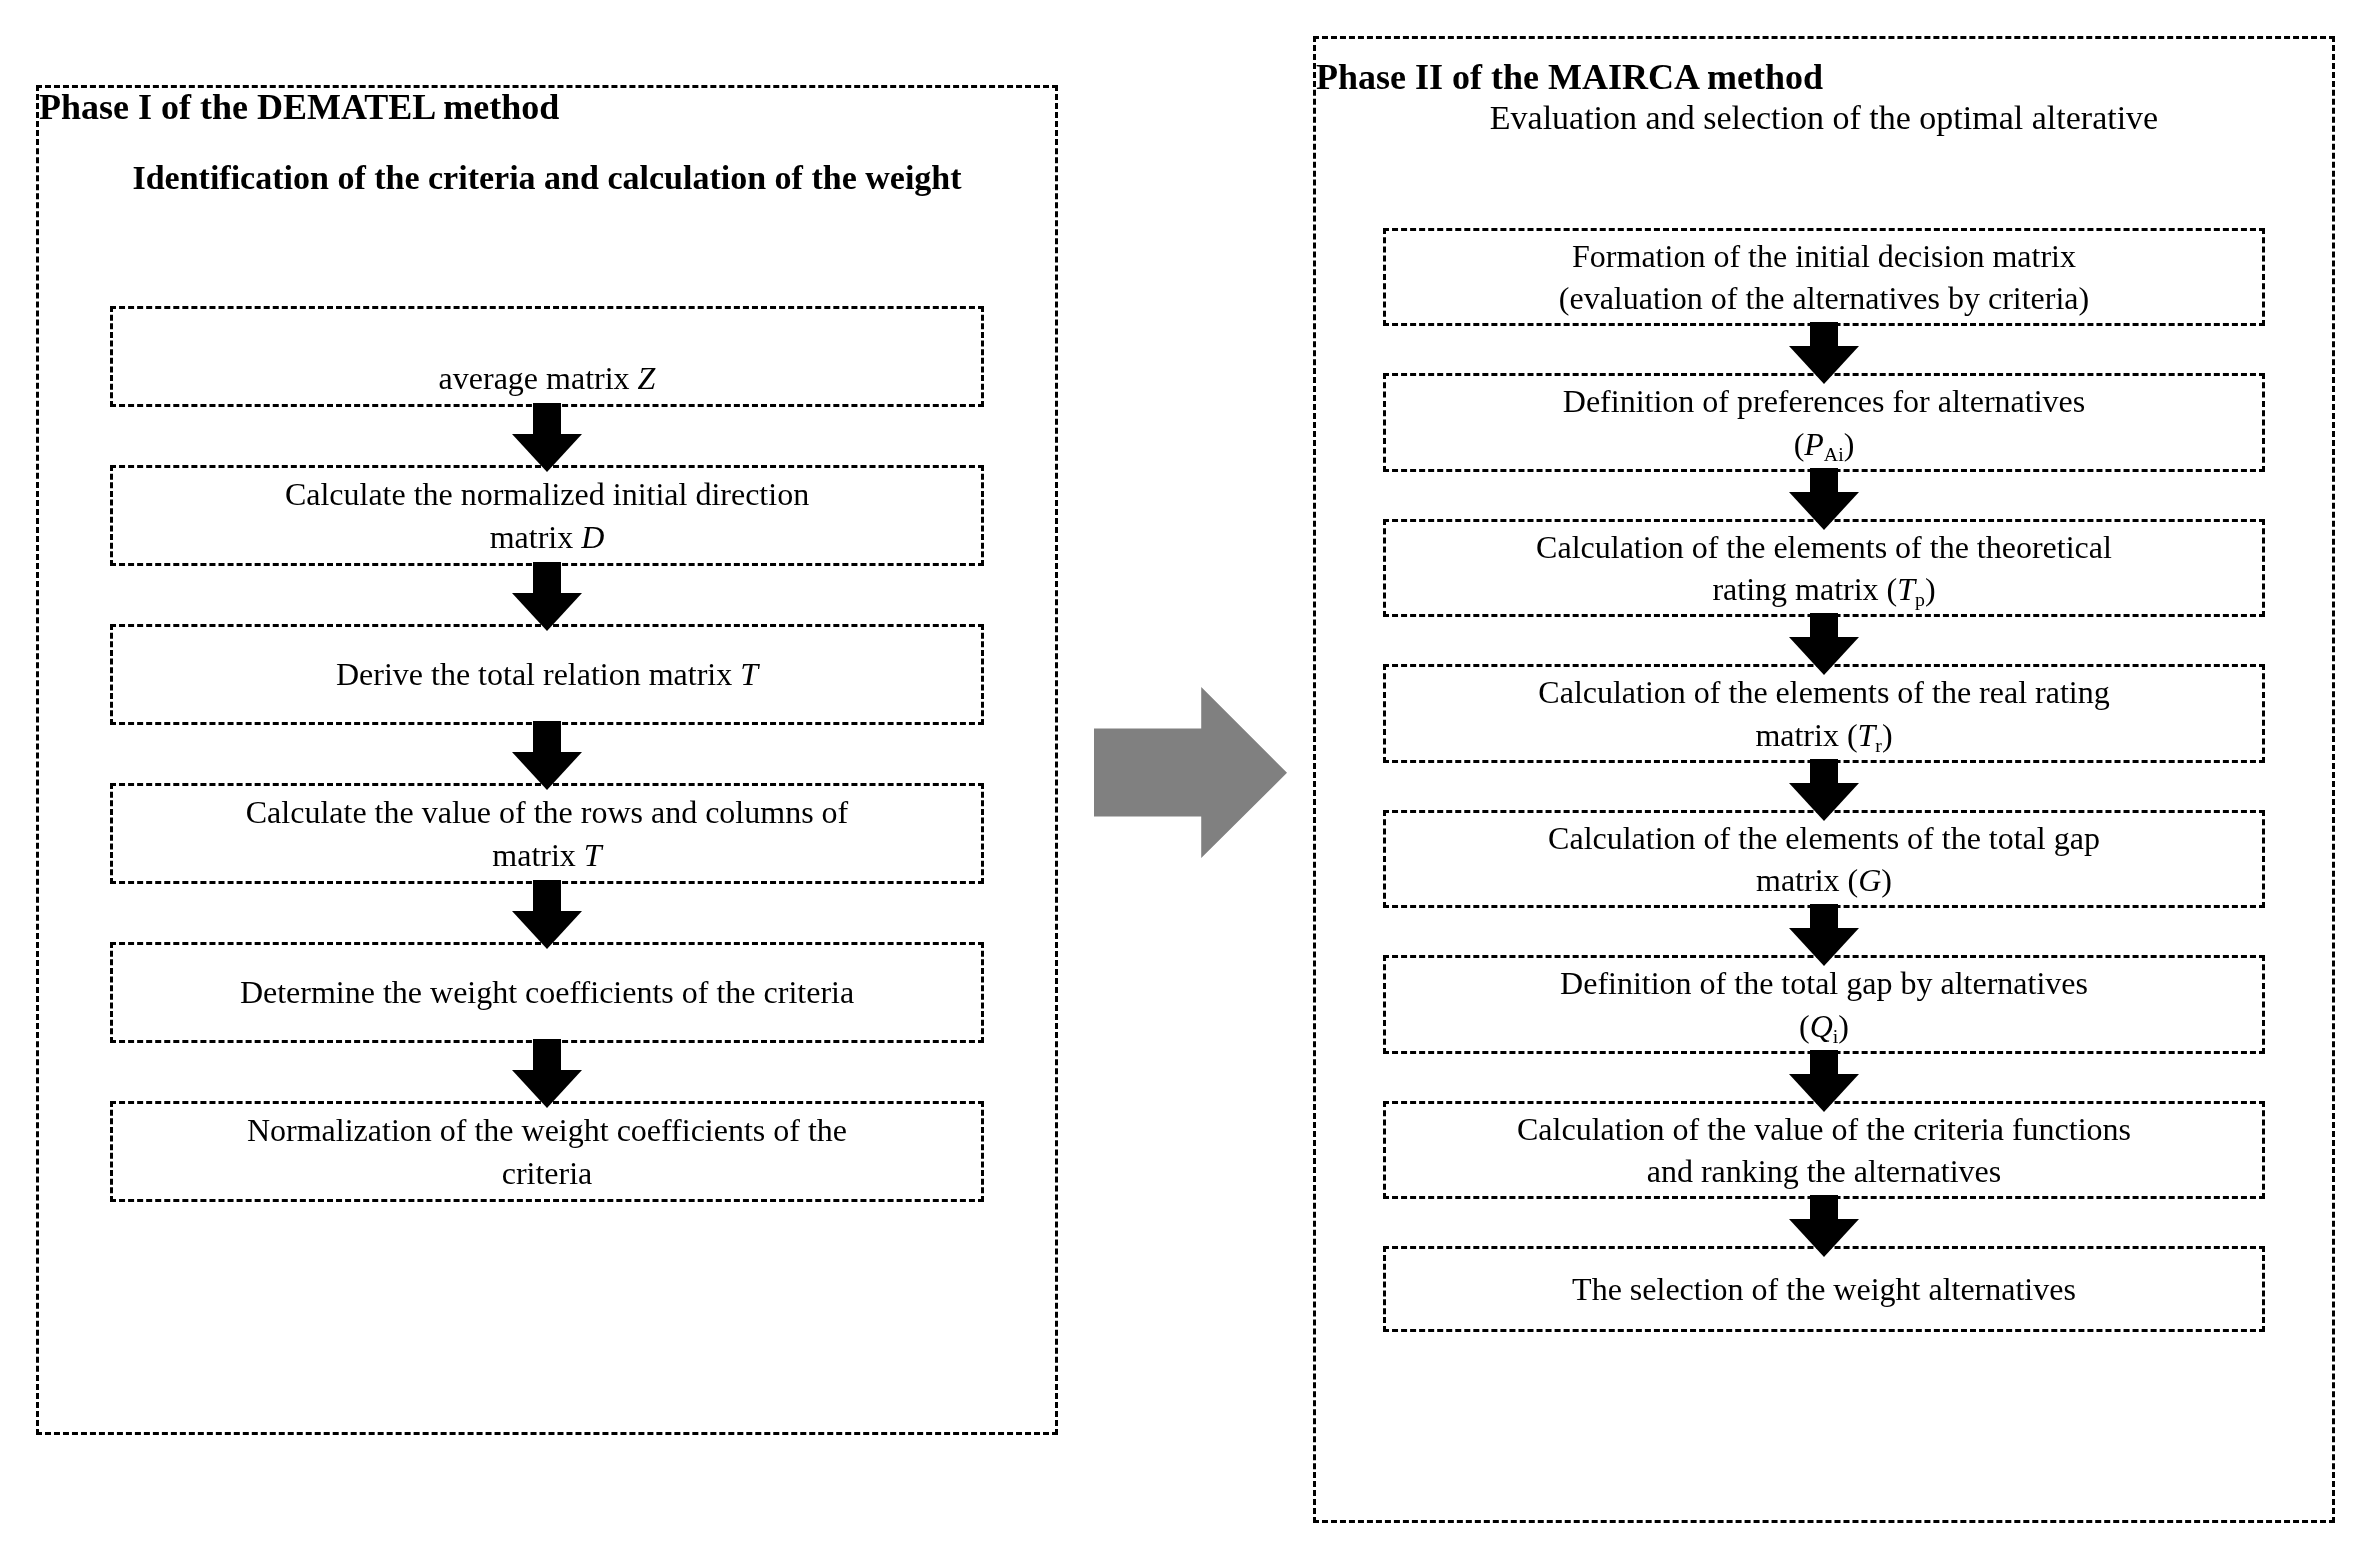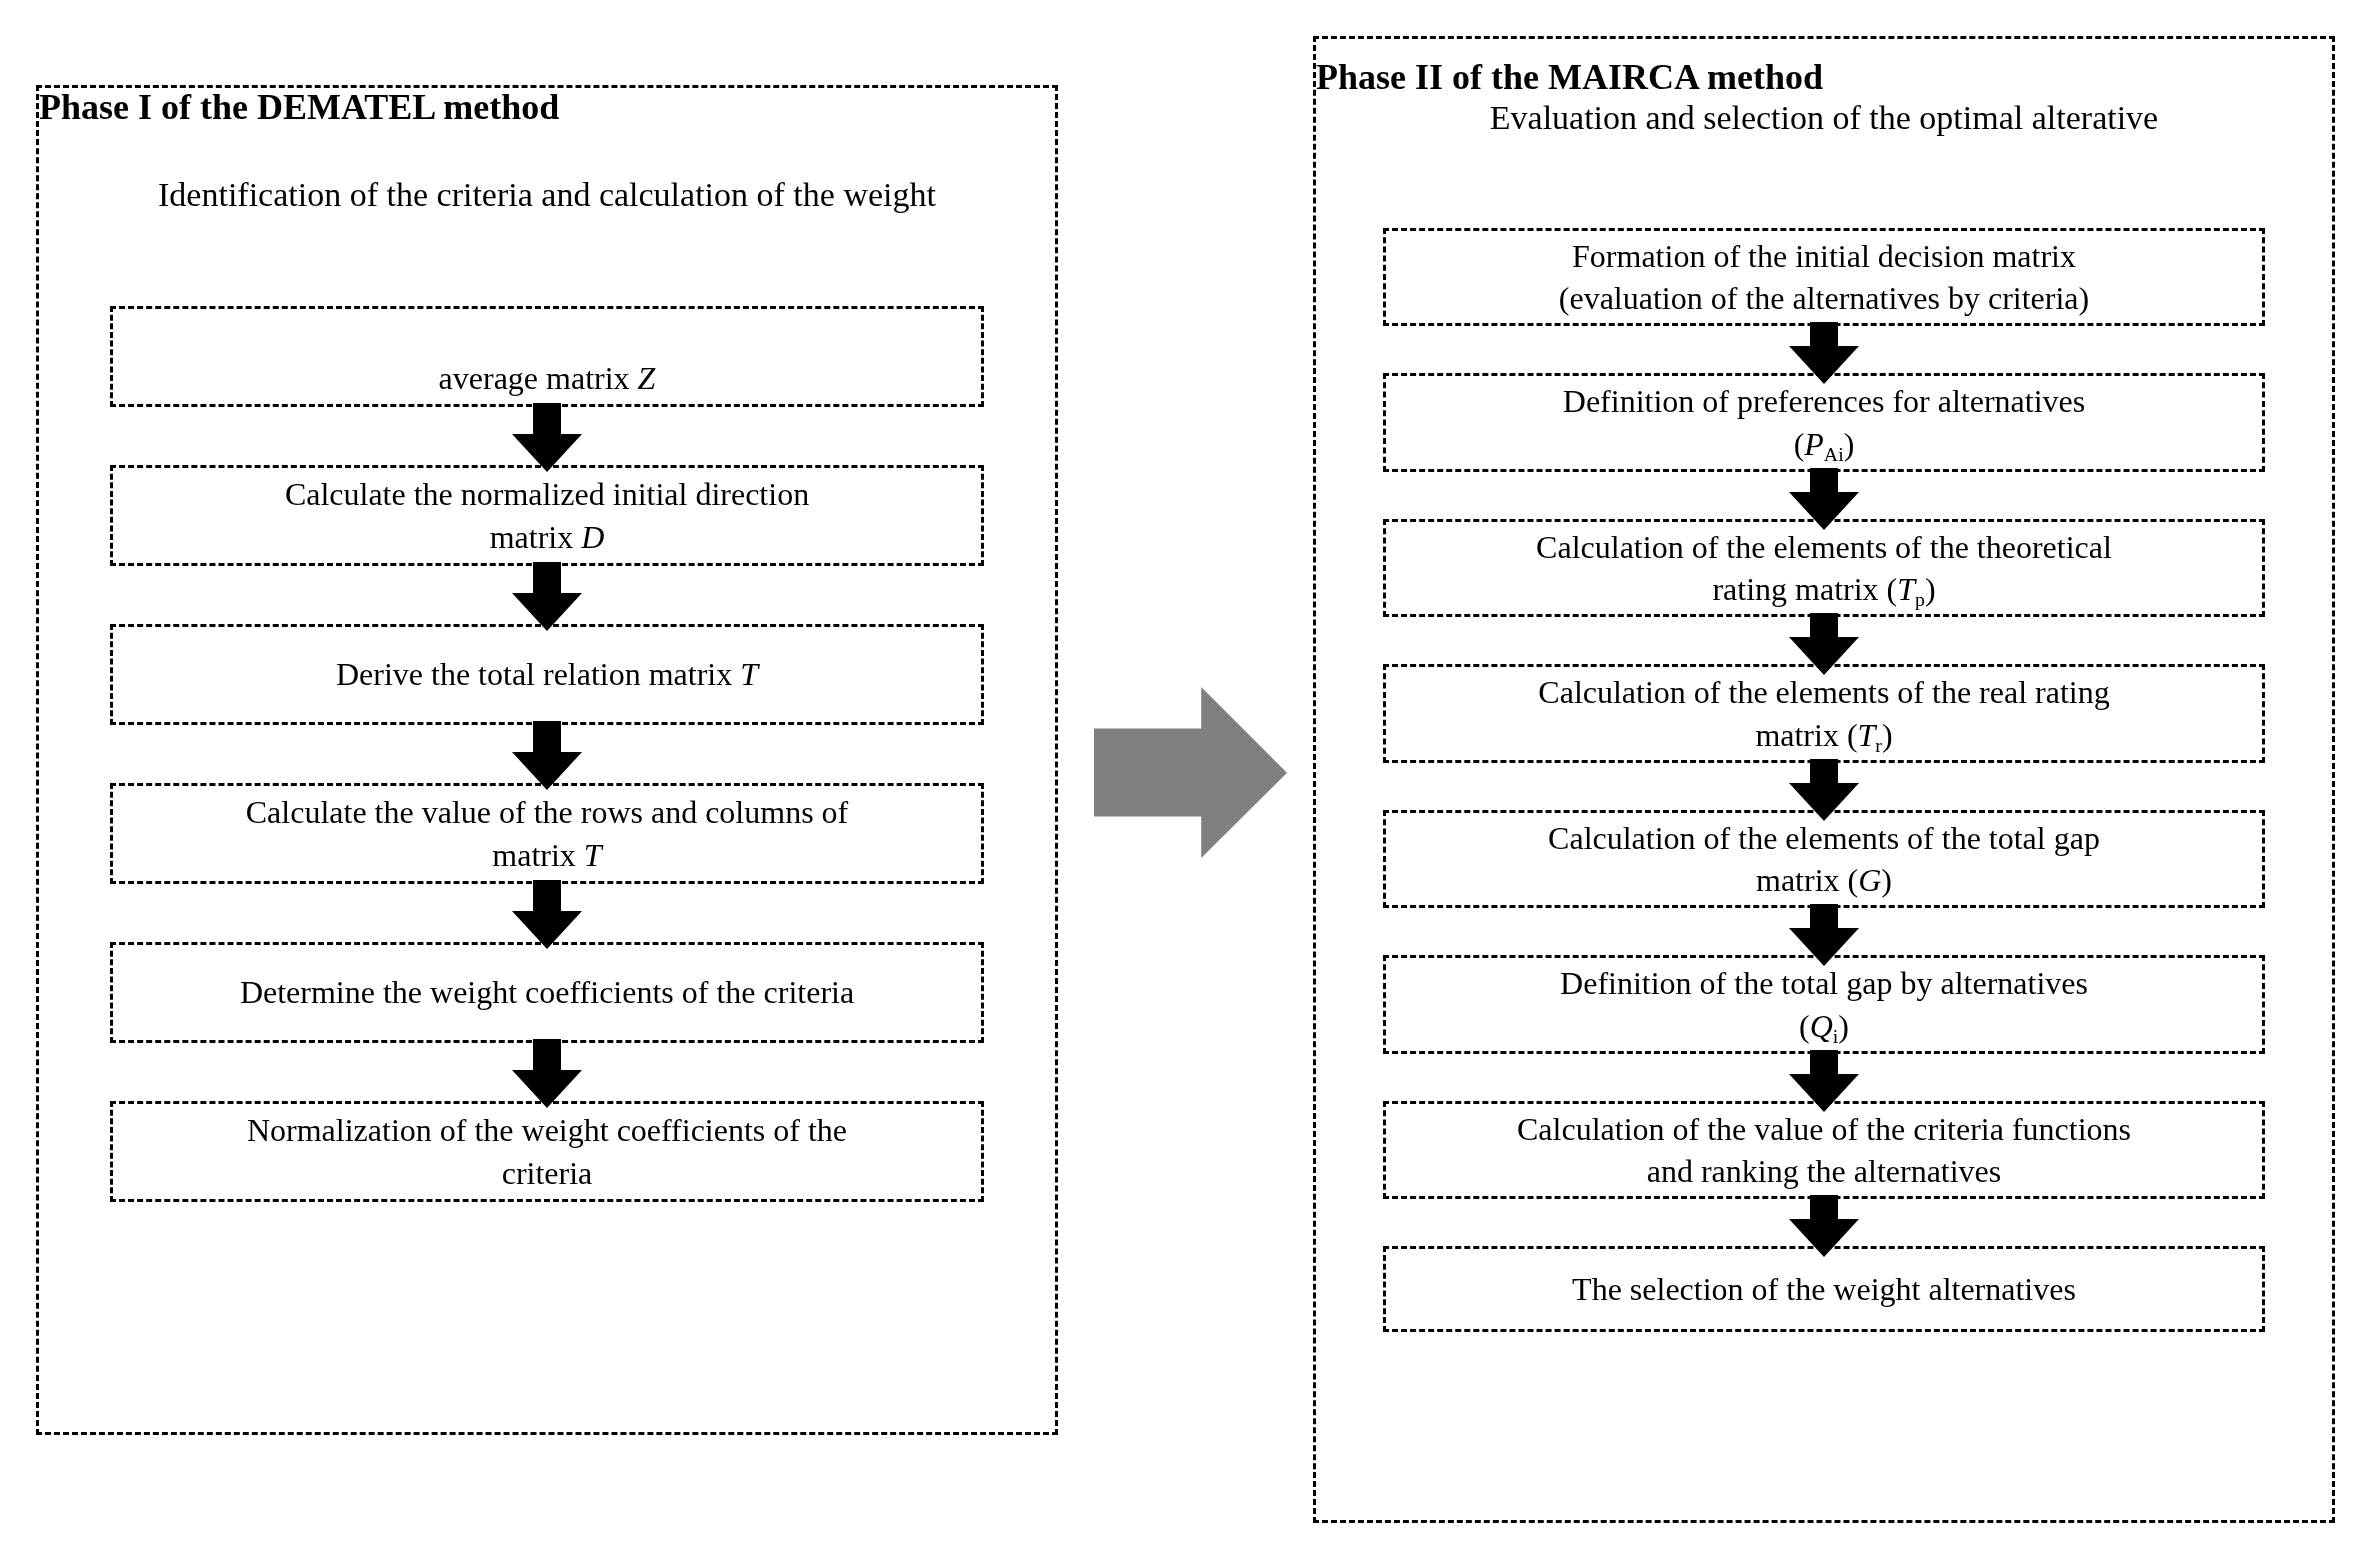--- a/index.html
+++ b/index.html
@@ -44,21 +44,21 @@
   }
   #phase-left .phase-title { }
   #phase-right .phase-title { margin-top: 19px; }
 
   .phase-subtitle {
     text-align: center;
     font-size: 34px;
     line-height: 1.15;
     white-space: nowrap;
   }
-  #phase-left .phase-subtitle { margin-top: 47px; }
+  #phase-left .phase-subtitle { margin-top: 30px; font-weight: bold; }
   #phase-right .phase-subtitle { }
 
   
   .step-stack {
     position: absolute;
     left: 0;
     right: 0;
   }
   #stack-left  { top: 218px; padding: 0 71px; }
   #stack-right { top: 189px; padding: 0 67px; }

